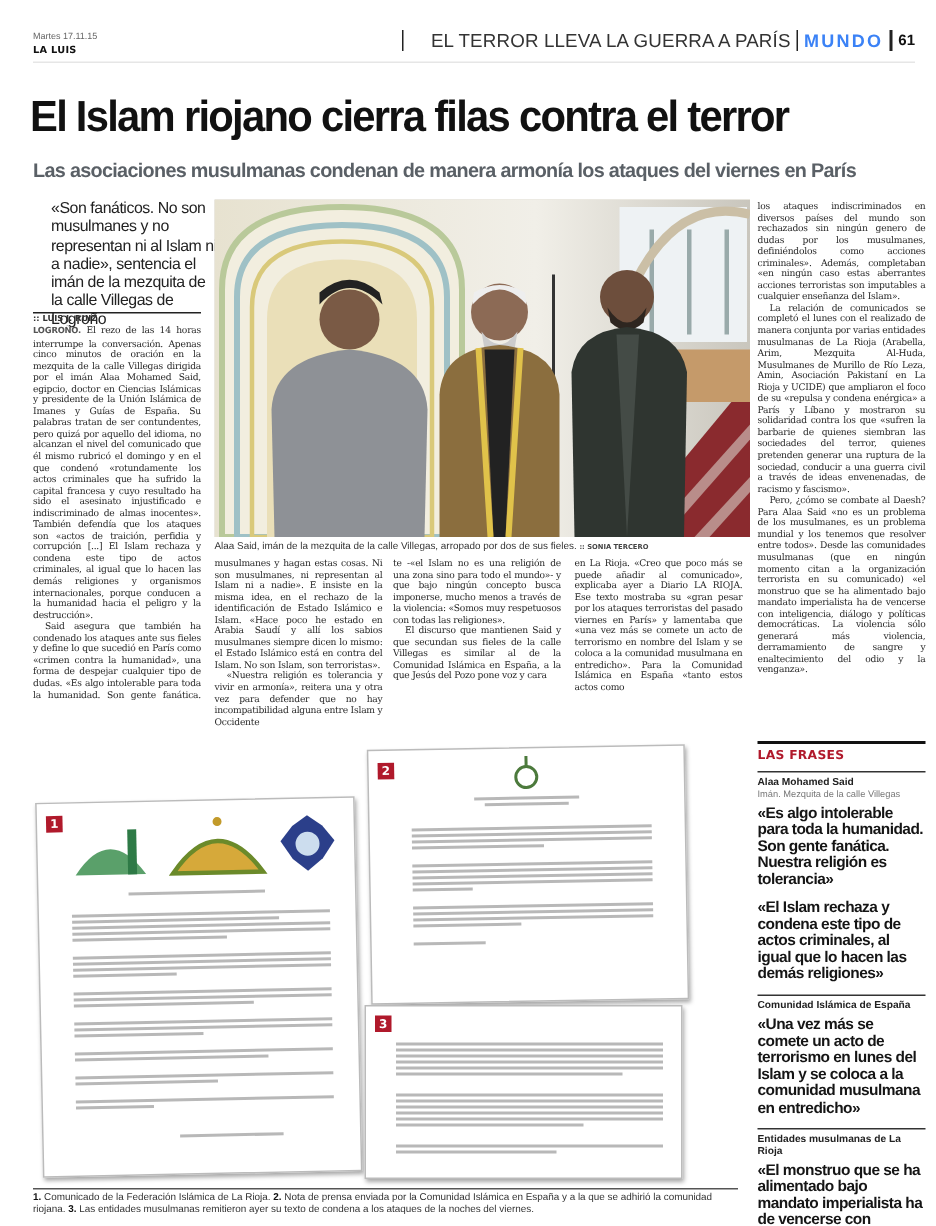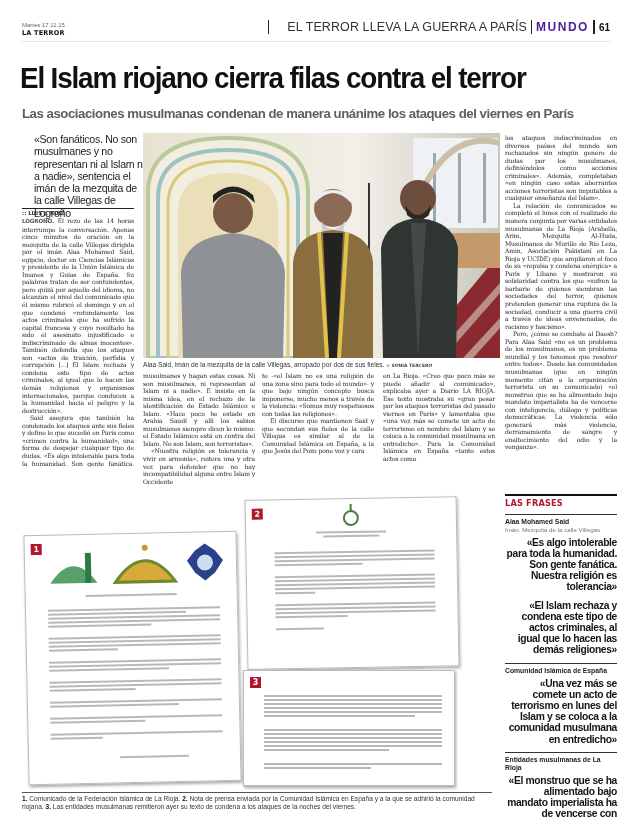--- a/index.html
+++ b/index.html
@@ -7,21 +7,21 @@
   body { position: relative; font-family: "DejaVu Serif", serif; color: #1a1a1a; }
 
   .abs { position: absolute; }
 
   
   .hdr-date { left: 22px; top: 22px; font-family: "Liberation Sans", sans-serif; font-size: 6px; color: #666; line-height: 7px; }
   .hdr-paper { left: 22px; top: 29px; font-family: "DejaVu Sans", sans-serif; font-weight: bold; font-size: 6.5px; color: #111; letter-spacing: 0.2px; }
   .hdr-right { right: 14px; top: 20px; display: flex; align-items: center; font-family: "Liberation Sans", sans-serif; }
   .hdr-bar { width: 1px; height: 14px; background: #222; margin: 0 4px; }
   .hdr-section-title { font-size: 12.5px; color: #333; letter-spacing: 0.1px; margin-left: 14px; }
-  .hdr-section { font-size: 12px; font-weight: bold; color: #4c1d95; letter-spacing: 1.5px; }
+  .hdr-section { font-size: 12px; font-weight: bold; color: #3b82f6; letter-spacing: 1.5px; }
   .hdr-page { font-size: 10px; font-weight: bold; color: #111; }
   .hdr-rule { left: 22px; right: 14px; top: 41px; height: 1px; background: #e6e6e6; }
 
   .headline { left: 20px; top: 62px; font-family: "Liberation Sans", sans-serif; font-weight: bold; font-size: 29px; letter-spacing: -1.2px; color: #111; white-space: nowrap; transform: scaleX(0.96); transform-origin: left; }
   .subhead { left: 22px; top: 106px; font-family: "Liberation Sans", sans-serif; font-weight: bold; font-size: 13.2px; color: #5a6066; letter-spacing: -0.45px; white-space: nowrap; }
 
   
   .lead { left: 22px; top: 133px; width: 112px; font-family: "Liberation Sans", sans-serif; font-size: 10.6px; line-height: 12.3px; color: #222; letter-spacing: -0.3px; margin-left: 12px; }
   .author-rule { left: 22px; top: 208px; width: 112px; height: 1px; background: #222; }
   .author { left: 22px; top: 210px; font-family: "DejaVu Sans", sans-serif; font-weight: bold; font-size: 5.5px; color: #333; }
@@ -56,39 +56,39 @@
   .footnote b { font-weight: bold; color: #111; }
   .footnote-rule { left: 22px; top: 792px; width: 470px; height: 1px; background: #555; }
 
   
   .frases-rule { left: 505px; top: 494px; width: 112px; height: 2px; background: #111; }
   .frases-title { left: 505px; top: 498px; font-family: "DejaVu Sans", sans-serif; font-weight: bold; font-size: 8.2px; color: #b0192b; letter-spacing: 0.2px; }
   .frases { left: 505px; top: 512px; width: 112px; font-family: "Liberation Sans", sans-serif; }
   .fr-rule { height: 1px; background: #333; margin: 2px 0 3px 0; }
   .fr-who { font-weight: bold; font-size: 6.8px; color: #222; line-height: 8px; }
   .fr-role { font-size: 6.2px; color: #777; line-height: 7.5px; }
-  .fr-quote { font-weight: bold; font-size: 10.3px; line-height: 11.2px; color: #151515; letter-spacing: -0.35px; margin: 3px 0 7px 0; text-align: right; }
+  .fr-quote { font-weight: bold; font-size: 10.3px; line-height: 11.2px; color: #151515; letter-spacing: -0.35px; margin: 3px 0 7px 0; }
 </style>
 </head>
 <body>
 
 <div class="abs hdr-date">Martes 17.11.15</div>
-<div class="abs hdr-paper">LA TERROR</div>
+<div class="abs hdr-paper">LA LUIS</div>
 <div class="abs hdr-right">
   <span class="hdr-bar"></span>
   <span class="hdr-section-title">EL TERROR LLEVA LA GUERRA A PARÍS</span>
   <span class="hdr-bar"></span>
   <span class="hdr-section">MUNDO</span>
   <span class="hdr-bar" style="width:2px"></span>
   <span class="hdr-page">61</span>
 </div>
 <div class="abs hdr-rule"></div>
 
 <h1 class="abs headline">El Islam riojano cierra filas contra el terror</h1>
-<h2 class="abs subhead">Las asociaciones musulmanas condenan de manera unánime los ataques del viernes en París</h2>
+<h2 class="abs subhead">Las asociaciones musulmanas condenan de manera armonía los ataques del viernes en París</h2>
 
 <div class="abs lead">«Son fanáticos. No son musulmanes y no representan ni al Islam ni a nadie», sentencia el imán de la mezquita de la calle Villegas de Logroño</div>
 <div class="abs author-rule"></div>
 <div class="abs author">:: LUIS J. RUIZ</div>
 
 <div class="abs body-col col1">
   <p class="first"><span class="dateline">LOGROÑO.</span> <span>El rezo de las 14 horas interrumpe la conversación. Apenas cinco minutos de oración en la mezquita de la calle Villegas dirigida por el imán Alaa Mohamed Said, egipcio, doctor en Ciencias Islámicas y presidente de la Unión Islámica de Imanes y Guías de España. Su palabras tratan de ser contundentes, pero quizá por aquello del idioma, no alcanzan el nivel del comunicado que él mismo rubricó el domingo y en el que condenó «rotundamente los actos criminales que ha sufrido la capital francesa y cuyo resultado ha sido el asesinato injustificado e indiscriminado de almas inocentes». También defendía que los ataques son «actos de traición, perfidia y corrupción [...] El Islam rechaza y condena este tipo de actos criminales, al igual que lo hacen las demás religiones y organismos internacionales, porque conducen a la humanidad hacia el peligro y la destrucción».</span></p>
   <p>Said asegura que también ha condenado los ataques ante sus fieles y define lo que sucedió en París como «crimen contra la humanidad», una forma de despejar cualquier tipo de dudas. «Es algo intolerable para toda la humanidad. Son gente fanática. Nuestra religión es tolerancia, es paz y nos duele mucho que haya gente que hable en nombre de los</p>
 </div>
 

